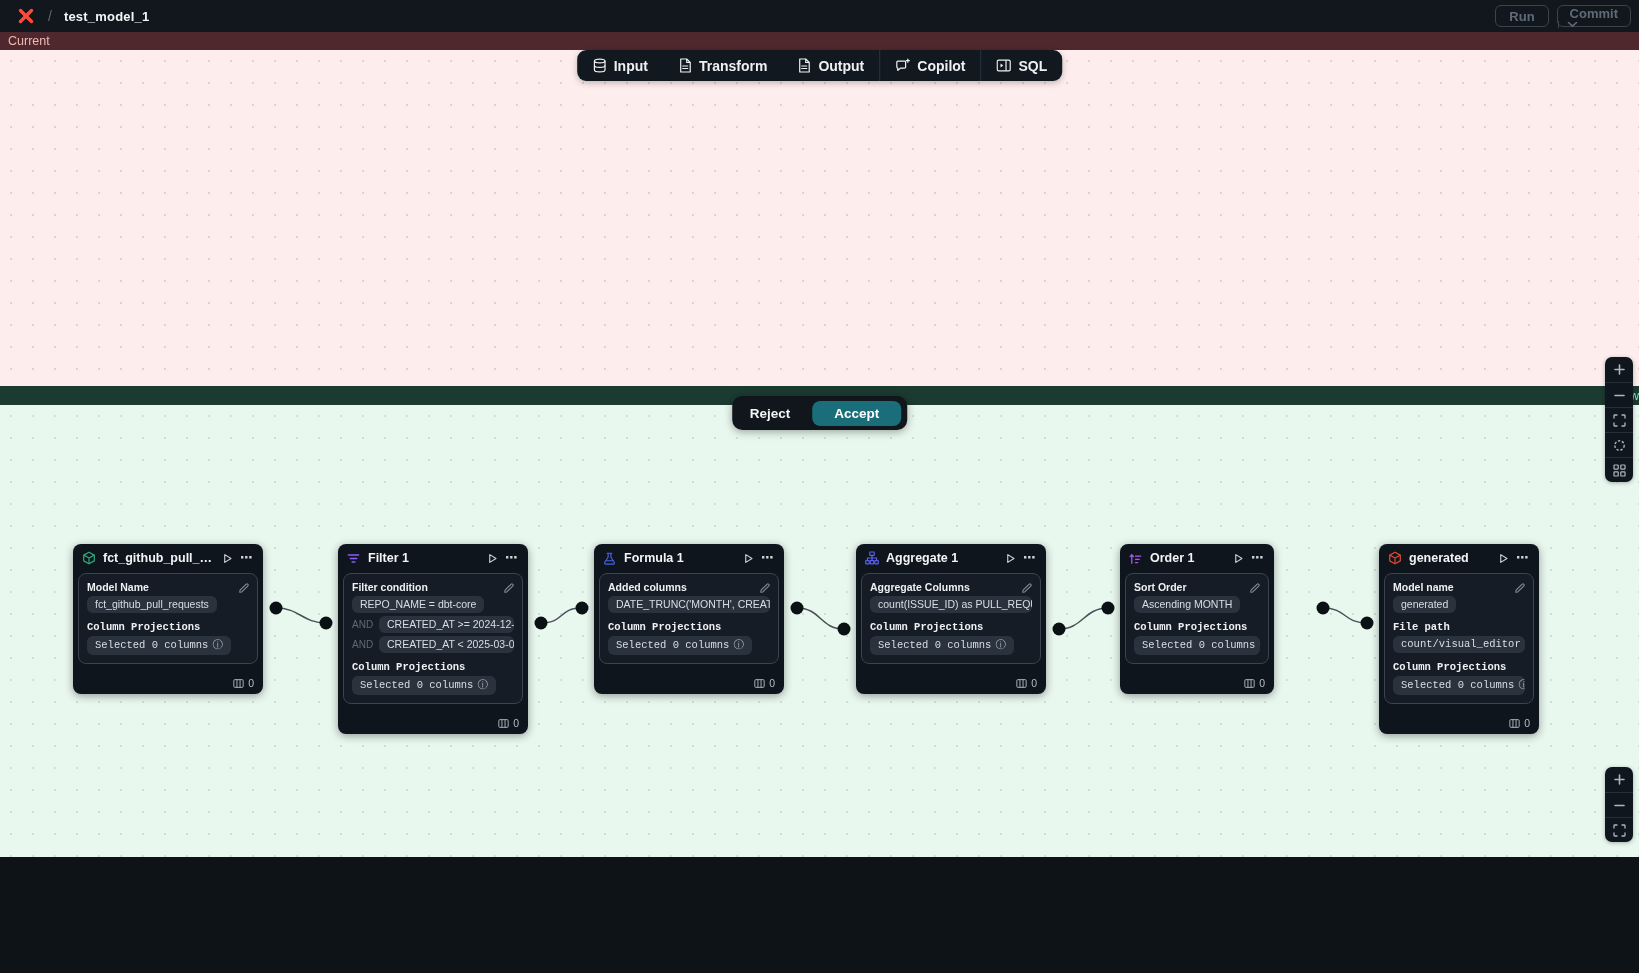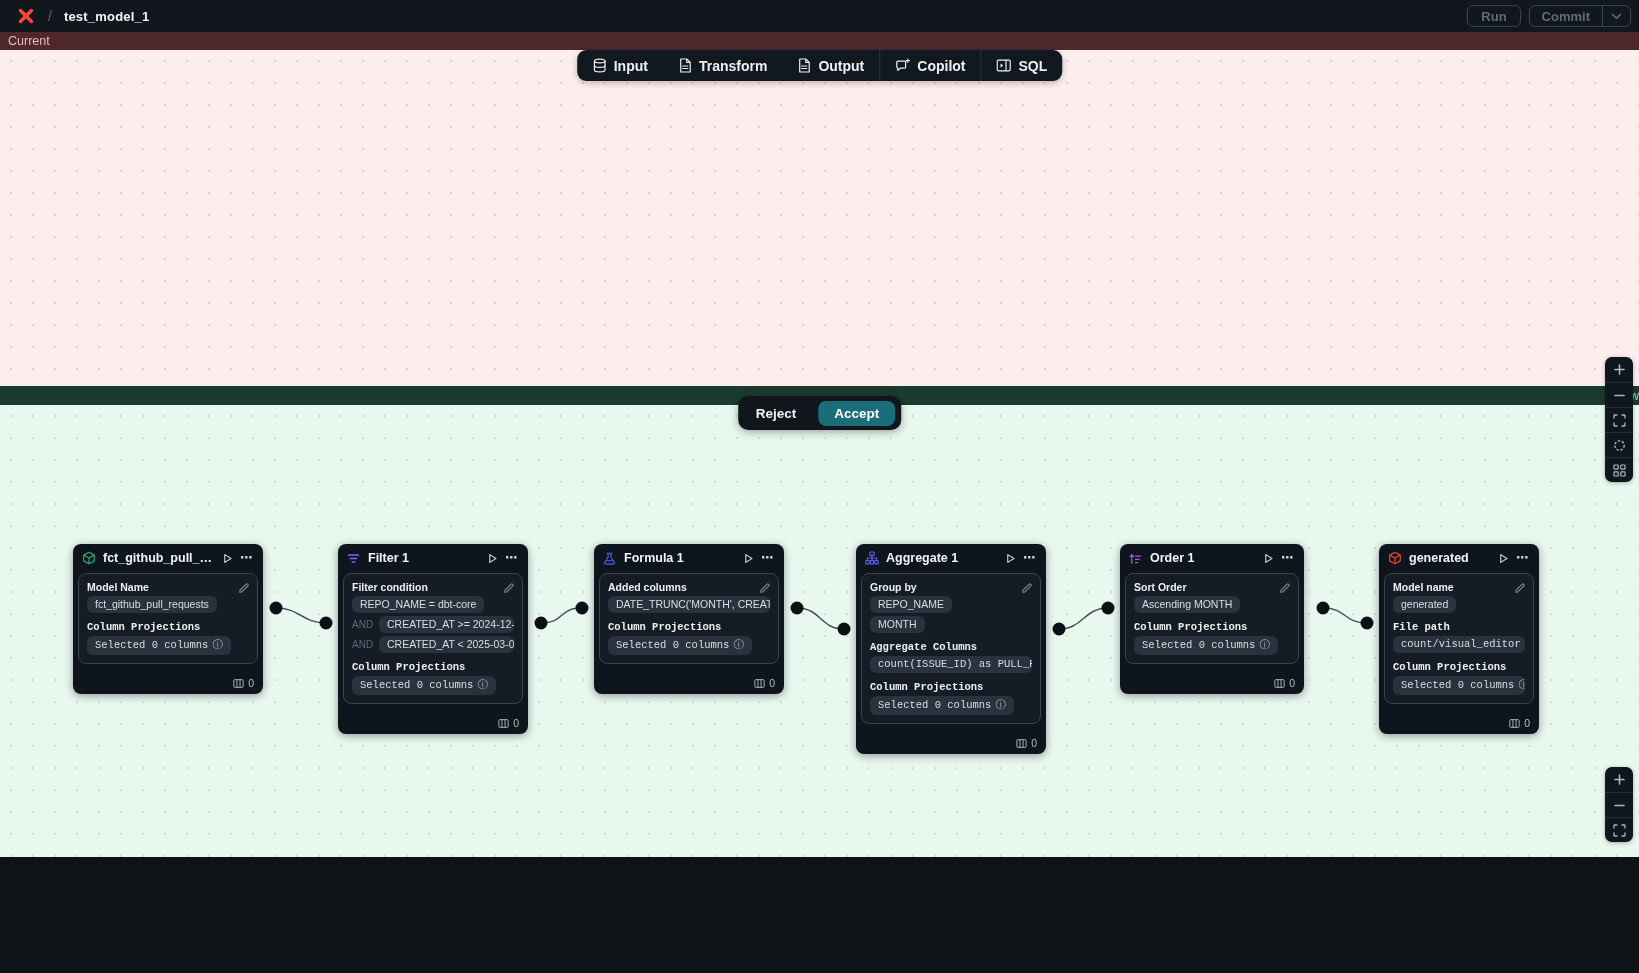--- a/index.html
+++ b/index.html
@@ -7,21 +7,21 @@
     font-family:"Liberation Sans","DejaVu Sans",sans-serif; }
 
   
   .topbar { height:32px; background:#12171e; display:flex; align-items:center; padding:0 6px 0 18px; }
   .logo { width:16px; height:16px; display:inline-flex; }
   .crumb-sep { color:#5c6773; font-size:14px; margin:0 12px 0 14px; }
   .tb-title { color:#f4f6f8; font-size:13px; font-weight:700; letter-spacing:.2px; }
   .tb-spacer { flex:1; }
   .btn-ghost { height:22px; border:1px solid #3a434e; border-radius:6px; background:transparent;
     color:#5f6b79; font-size:13px; font-weight:600; padding:0 13px; display:inline-flex; align-items:center; }
-  .split { display:inline-flex; height:22px; border:1px solid #3a434e; border-radius:6px; margin-left:8px; margin-right:2px; }
+  .split { display:inline-flex; height:22px; border:1px solid #3a434e; border-radius:6px; margin-left:8px; margin-right:2px;flex-direction:column; }
   .split .seg { display:inline-flex; align-items:center; color:#5f6b79; font-size:13px; font-weight:600; padding:0 12px; }
   .split .seg.caret { border-left:1px solid #3a434e; padding:0 8px; }
 
   
   .secbar { height:18px; display:flex; align-items:center; padding-left:8px; font-size:12.5px; font-weight:400; }
   .secbar.current { background:#4e282d; color:#efb9b2; }
   .secbar.new { background:#1b3a30; color:#84e4ba; height:19px;justify-content:flex-end; }
 
   
   .canvas { position:relative; width:1639px; }
@@ -37,21 +37,21 @@
   .nt-item { display:flex; align-items:center; gap:7px; padding:0 15px; color:#eef1f4;
     font-size:14px; font-weight:600; cursor:default; }
   .nt-sep { width:1px; background:#2b333e; margin:0; }
   .nt-item svg { display:block; }
 
   
   .diff-actions { position:absolute; top:-9px; left:50%; transform:translateX(-50%); z-index:7;
     background:#11161c; border-radius:10px; height:34px; display:flex; align-items:center;
     padding:0 6px; gap:10px; box-shadow:0 2px 8px rgba(0,0,0,.35); }
   .btn-reject { background:transparent; border:none; color:#f2f4f6; font-size:13.5px; font-weight:600; padding:5px 12px; }
-  .btn-accept { border:none; border-radius:8px; color:#fff; font-size:13.5px; font-weight:700; padding:5px 16px; }
+  .btn-accept { border:none; border-radius:8px; color:#fff; font-size:13.5px; font-weight:700; padding:5px 22px; }
 
   
   .flow-controls { position:absolute; width:28px; background:#10161d; border-radius:7px; z-index:6;
     display:flex; flex-direction:column; overflow:hidden; box-shadow:0 1px 4px rgba(0,0,0,.3); }
   .fc-btn { height:25px; display:flex; align-items:center; justify-content:center; color:#aeb6bf; }
   .fc-btn + .fc-btn { border-top:1px solid #262e38; }
   .fc-top { right:6px; top:307px; }
   .fc-bottom { right:6px; top:362px; }
 
   
@@ -372,29 +372,20 @@
               <path d="M3 1.8 L9.8 6 L3 10.2 Z"></path>
             </svg>
           </span>
           <span class="hbtn dots">⋯</span>
         </div>
         <div class="node-body">
           <span class="edit"><svg width="12" height="12" viewBox="0 0 14 14" fill="none" stroke="currentColor" stroke-width="1.2" stroke-linecap="round" stroke-linejoin="round">
               <path d="M2 12 l.4-2.4 L9.6 2.4 a1.1 1.1 0 0 1 1.6 0 l.4 .4 a1.1 1.1 0 0 1 0 1.6 L4.4 11.6 Z"></path>
             </svg></span>
           <div class="sec">
-            <div class="sec-label">Group by</div>
-            <div class="row">
-              <span class="pill">REPO_NAME</span>
-            </div>
-            <div class="row">
-              <span class="pill">MONTH</span>
-            </div>
-          </div>
-          <div class="sec">
             <div class="sec-label">Aggregate Columns</div>
             <div class="row">
               <span class="pill trunc">count(ISSUE_ID) as PULL_REQUEST_…</span>
             </div>
           </div>
           <div class="sec">
             <div class="sec-label">Column Projections</div>
             <div class="row">
               <span class="pill">Selected 0 columns <span class="info">ⓘ</span></span>
             </div>
@@ -403,21 +394,21 @@
         <div class="node-footer">
           <span style="display:inline-flex">
             <svg width="11" height="9" viewBox="0 0 13 11" fill="none" stroke="currentColor" stroke-width="1.1">
               <rect x=".8" y=".8" width="11.4" height="9.4" rx="1.2"></rect>
               <path d="M4.6 .8 V10.2 M8.4 .8 V10.2"></path>
             </svg>
           </span>
           <span>0</span>
         </div>
       </div>
-      <div class="node" style="left: 1120px; top: 139px; width: 184px;">
+      <div class="node" style="left: 1120px; top: 139px; width: 154px;">
         <div class="node-header">
           <span class="node-icon" style="color:#a855f7">
             <svg width="13" height="13" viewBox="0 0 14 14" fill="none" stroke="currentColor" stroke-width="1.4" stroke-linecap="round">
               <path d="M3 12 V3 M3 3 L1.2 5 M3 3 L4.8 5 M7 11.5 h2.2 M7 8 h4 M7 4.5 h5.5"></path>
             </svg>
           </span>
           <span class="node-title">Order 1</span>
           <span class="hbtn">
             <svg width="11" height="11" viewBox="0 0 12 12" fill="none" stroke="currentColor" stroke-width="1.2" stroke-linejoin="round">
               <path d="M3 1.8 L9.8 6 L3 10.2 Z"></path>

